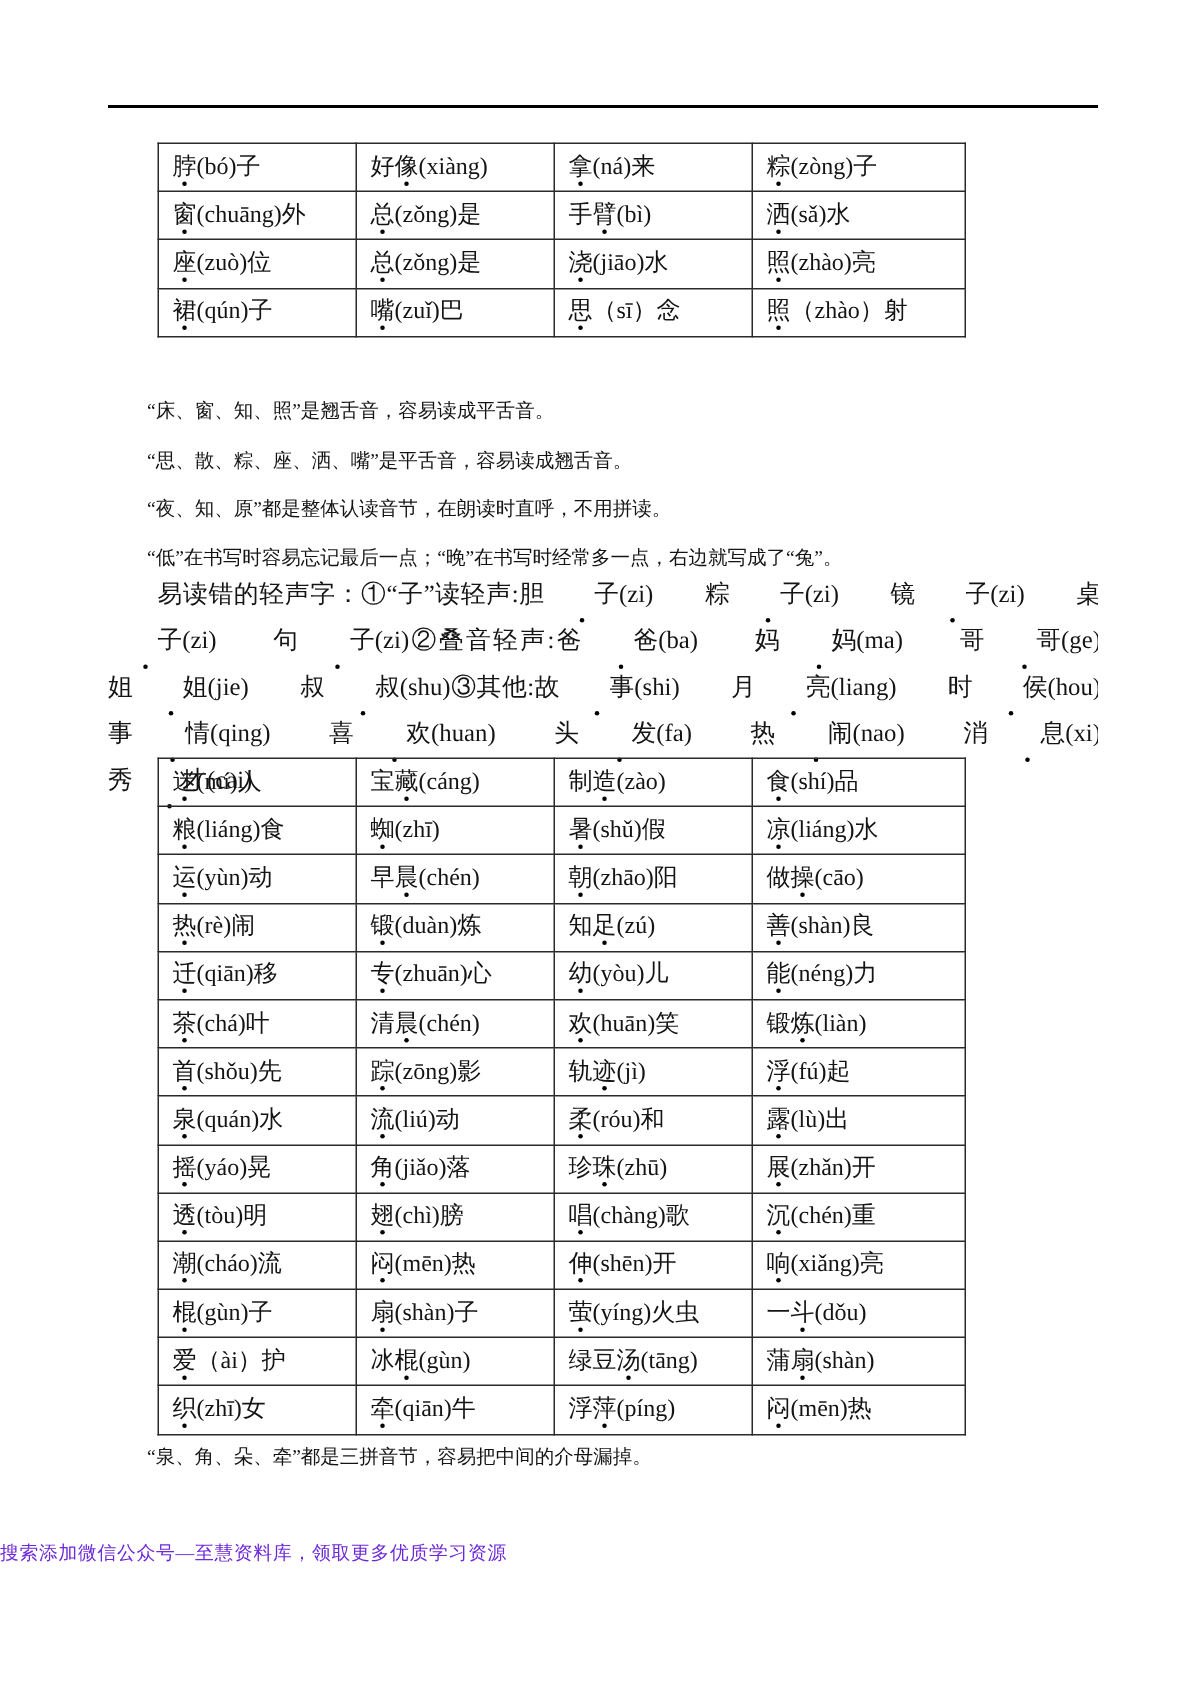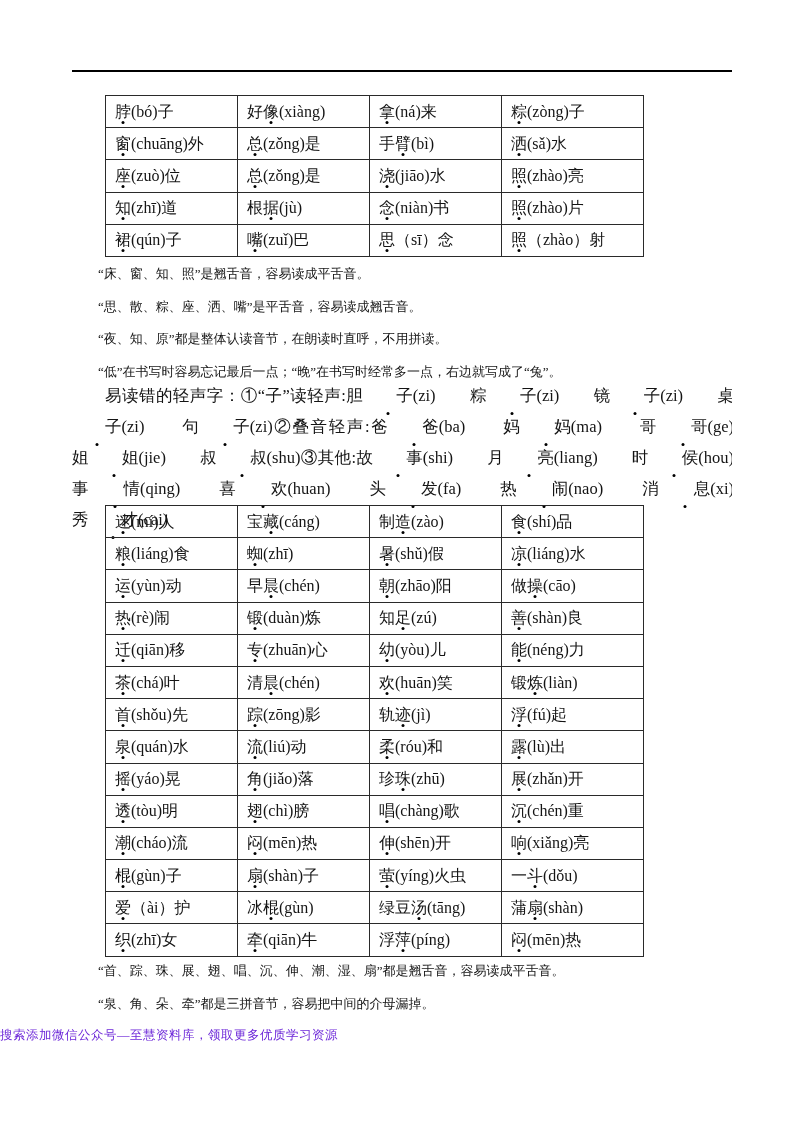--- a/index.html
+++ b/index.html
@@ -74,26 +74,20 @@
           <td>手<span class="dot">臂</span>(bì)</td>
           <td><span class="dot">洒</span>(sǎ)水</td>
         </tr>
         <tr>
           <td><span class="dot">座</span>(zuò)位</td>
           <td><span class="dot">总</span>(zǒng)是</td>
           <td><span class="dot">浇</span>(jiāo)水</td>
           <td><span class="dot">照</span>(zhào)亮</td>
         </tr>
         <tr>
-          <td><span class="dot">知</span>(zhī)道</td>
-          <td>根<span class="dot">据</span>(jù)</td>
-          <td><span class="dot">念</span>(niàn)书</td>
-          <td><span class="dot">照</span>(zhào)片</td>
-        </tr>
-        <tr>
           <td><span class="dot">裙</span>(qún)子</td>
           <td><span class="dot">嘴</span>(zuǐ)巴</td>
           <td><span class="dot">思</span>（sī）念</td>
           <td><span class="dot">照</span>（zhào）射</td>
         </tr>
       </tbody>
   </table>
 
   <div class="notes" id="notes-1">
     <p>“床、窗、知、照”是翘舌音，容易读成平舌音。</p>
@@ -193,19 +187,18 @@
         <tr>
           <td><span class="dot">织</span>(zhī)女</td>
           <td><span class="dot">牵</span>(qiān)牛</td>
           <td>浮<span class="dot">萍</span>(píng)</td>
           <td><span class="dot">闷</span>(mēn)热</td>
         </tr>
       </tbody>
   </table>
 
   <div class="notes" id="notes-2">
-    <p>“首、踪、珠、展、翅、唱、沉、伸、潮、湿、扇”都是翘舌音，容易读成平舌音。</p>
     <p>“泉、角、朵、牵”都是三拼音节，容易把中间的介母漏掉。</p>
   </div>
 
   <div class="footer">搜索添加微信公众号—至慧资料库，领取更多优质学习资源</div>
 
 </div>
 
 </body></html>

